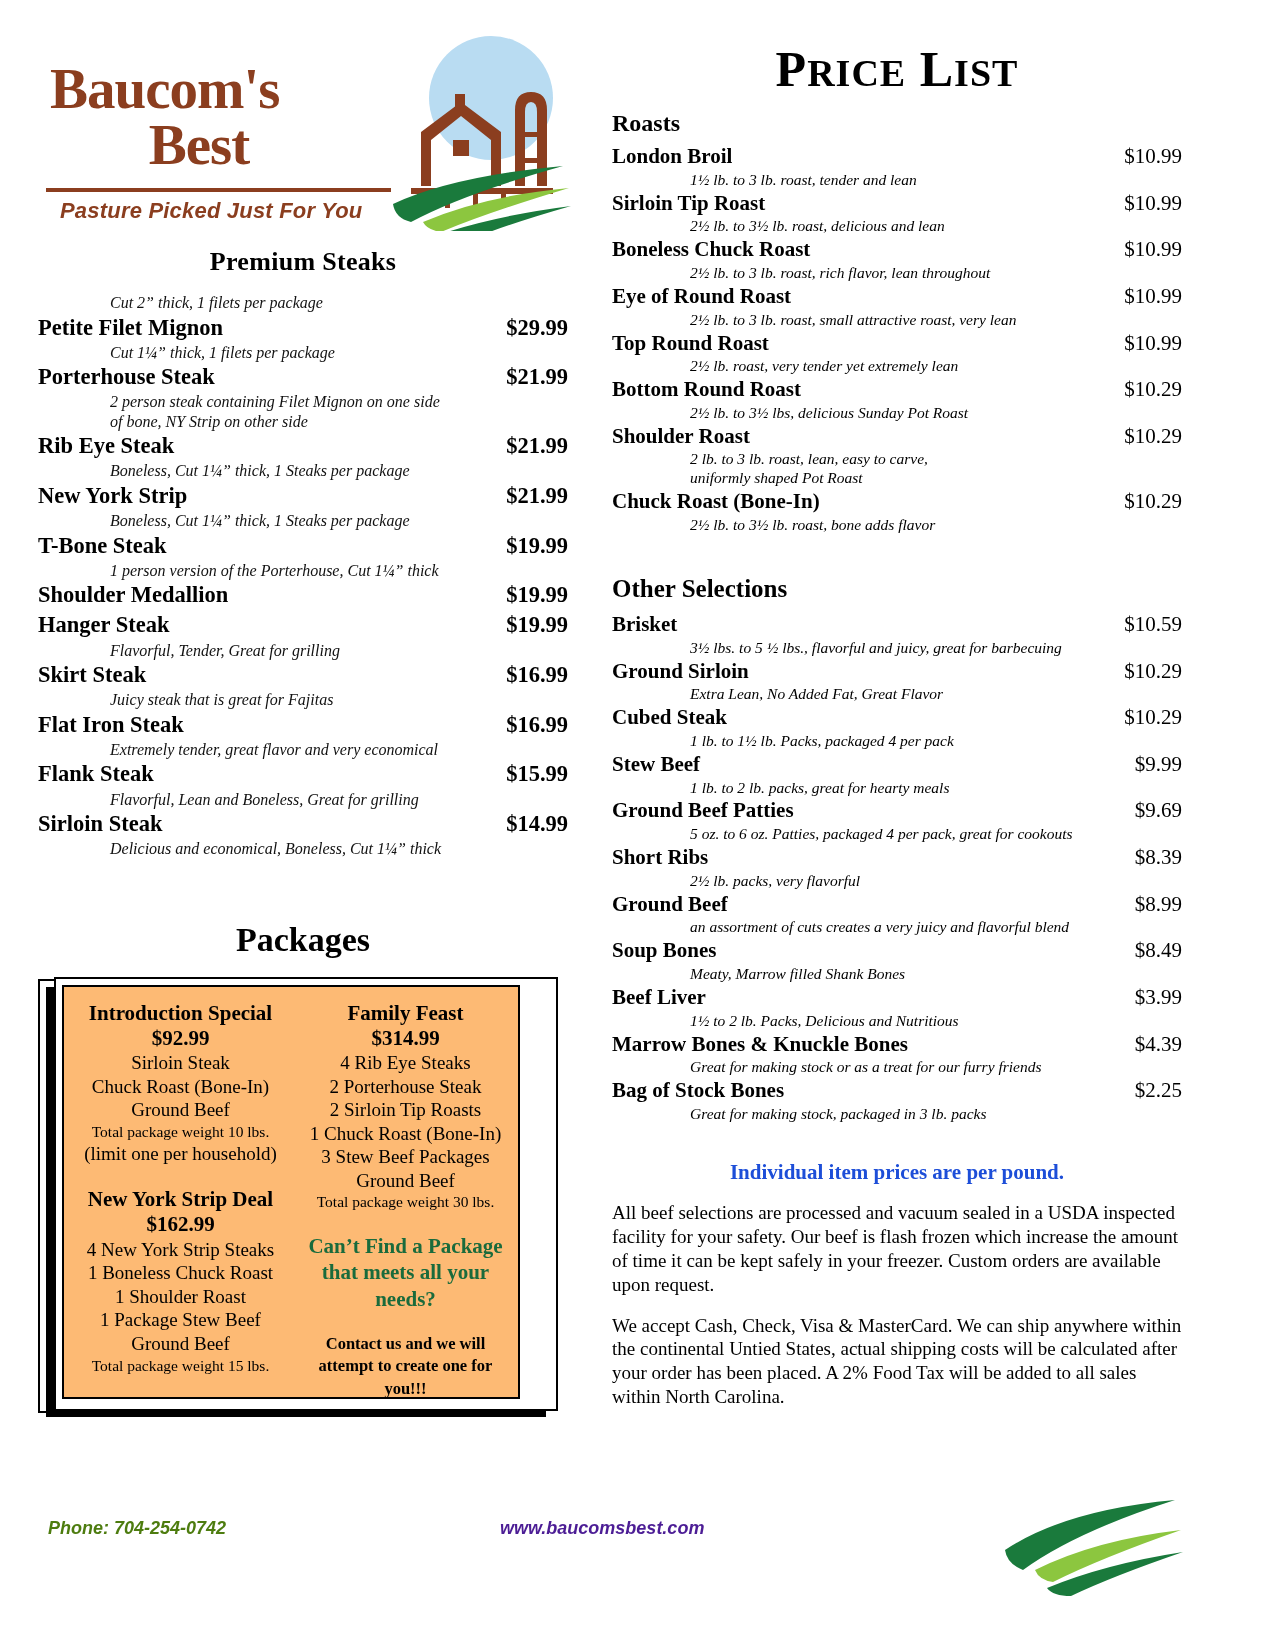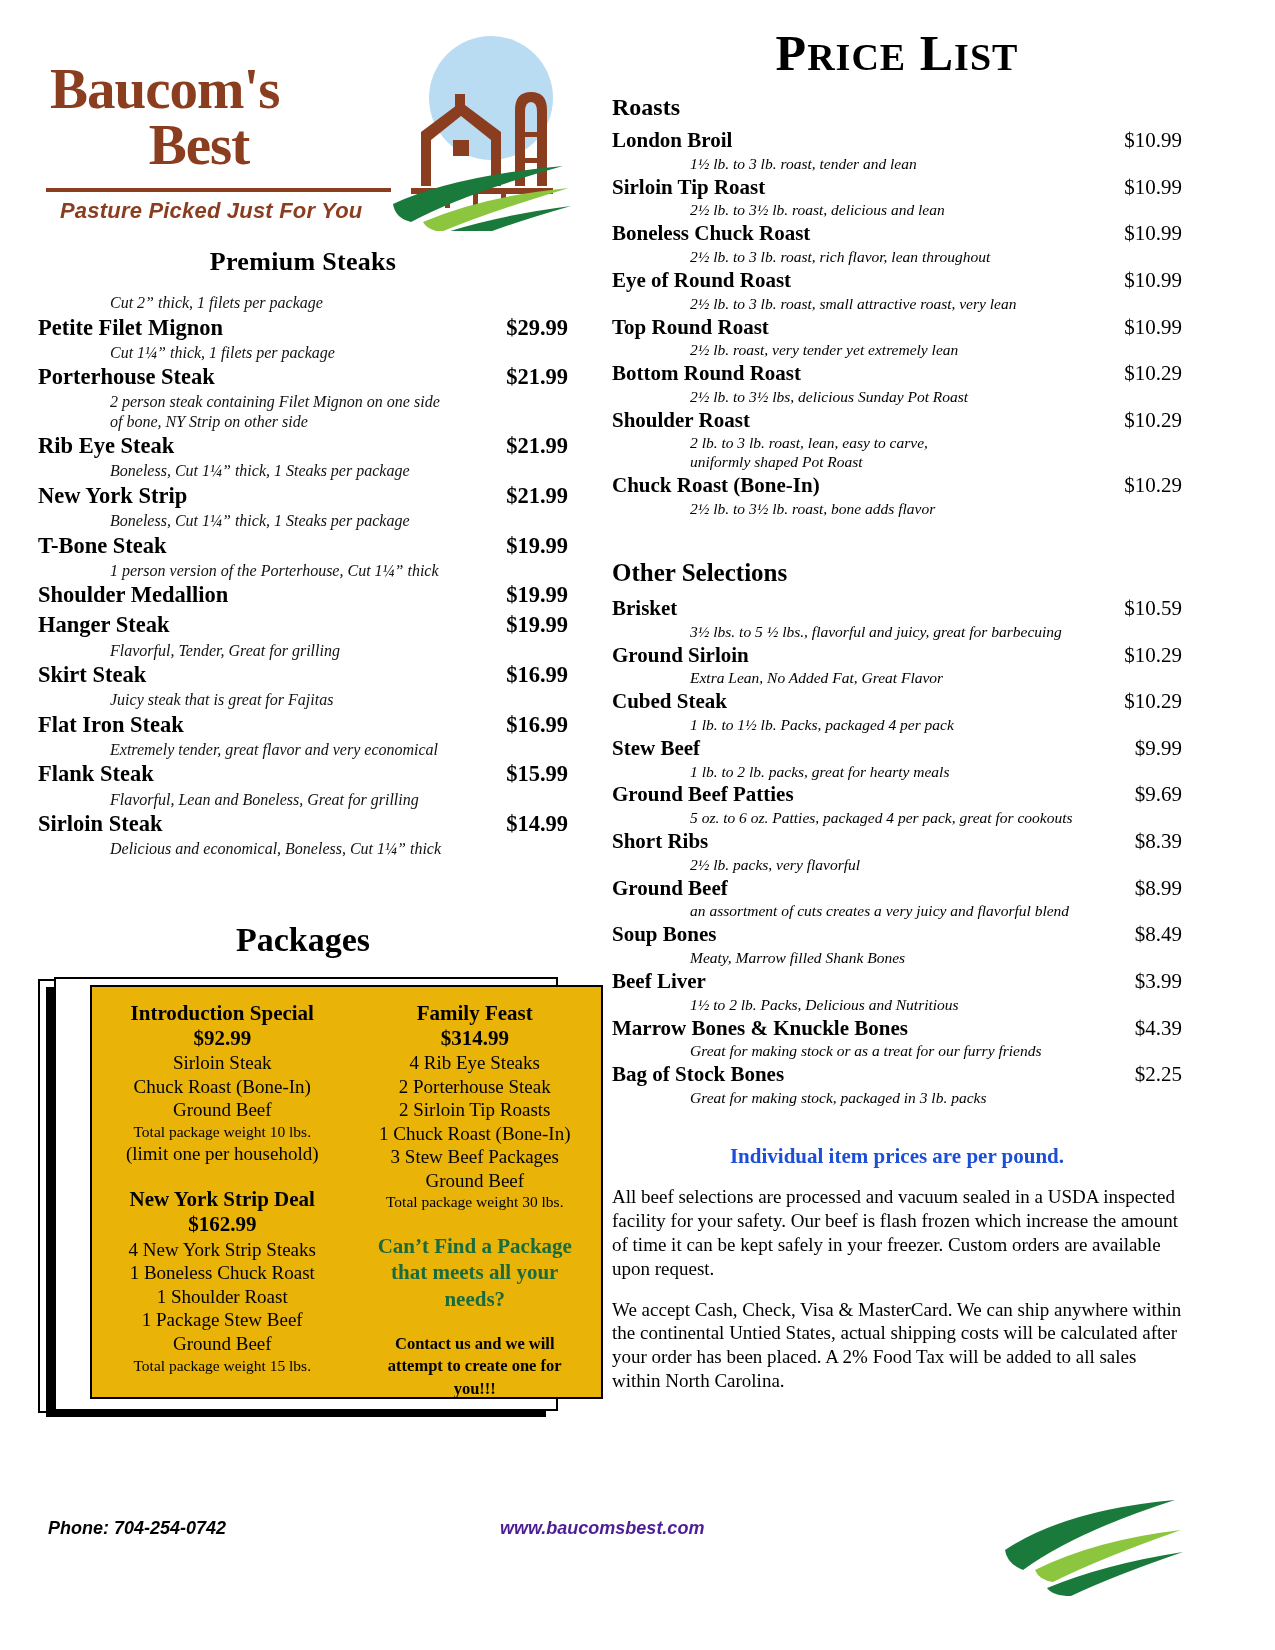--- a/index.html
+++ b/index.html
@@ -59,39 +59,39 @@
   
   .packages-title {
     text-align:center; font-weight:bold; font-size:34px;
     margin:62px 0 12px 0;
   }
   .pkg-frame { position:relative; width:530px; height:447px; }
   .pkg-shadow-a { position:absolute; left:0;  top:8px;  width:500px; height:430px; border:2px solid #000; background:#fff; }
   .pkg-shadow-b { position:absolute; left:8px; top:16px; width:500px; height:430px; background:#000; }
   .pkg-shadow-c { position:absolute; left:16px; top:6px; width:500px; height:430px; border:2px solid #000; background:#fff; }
   .pkg-inner {
-    position:absolute; left:24px; top:14px; width:513px; height:414px;
-    border:2px solid #000; background:#eab308; box-sizing:border-box;margin-left:28px;
+    position:absolute; left:24px; top:14px; width:458px; height:414px;
+    border:2px solid #000; background:#fdba74; box-sizing:border-box;
   }
   .pkg-cols { display:flex; height:100%; }
   .pkg-col { flex:1; text-align:center; padding:14px 6px 0 6px; box-sizing:border-box; }
   .pkg-col.left { padding-left:10px; }
   .pkg-head { font-weight:bold; font-size:21px; line-height:1.18; }
   .pkg-price { font-weight:bold; font-size:21px; line-height:1.22; }
   .pkg-line { font-size:19px; line-height:1.24; }
   .pkg-weight { font-size:15.5px; line-height:1.3; }
   .pkg-gap { height:22px; }
   .pkg-cta {
     color:#1a6b3c; font-weight:bold; font-size:21px; line-height:1.28;
     margin-top:20px;
   }
   .pkg-contact { font-weight:bold; font-size:16.5px; line-height:1.35; margin-top:20px; }
 
   
-  .right-col { position:absolute; left:612px; top:28px; width:570px; }
+  .right-col { position:absolute; left:612px; top:44px; width:570px; }
   .price-list-title {
     text-align:center; font-weight:bold; font-size:50px;
     letter-spacing:1px; margin:0 0 16px 0; line-height:1;
   }
   .price-list-title .sc { font-size:38px; }
   .sub-title { text-align:left; font-weight:bold; font-size:24px; margin:2px 0 6px 0; }
   .sub-title.spaced { margin-top:40px; margin-bottom:8px; font-size:25px; }
 
   .r-item-name { font-weight:bold; font-size:21px; line-height:1.32; }
   .r-item-price { font-weight:normal; font-size:21px; line-height:1.32; white-space:nowrap; }
@@ -104,21 +104,21 @@
     text-align:center; color:#1d4ed8; font-weight:bold;
     font-size:21px; margin:36px 0 16px 0;
   }
   .para { font-size:19px; line-height:1.26; margin-bottom:17px; }
 
   
   .footer { position:absolute; left:0; top:1492px; width:1275px; height:120px; }
   .footer-phone {
     position:absolute; left:48px; top:26px;
     font-family:"Liberation Sans", sans-serif;
-    font-weight:bold; font-style:italic; font-size:18px; color:#000000;
+    font-weight:bold; font-style:italic; font-size:18px; color:#4d7c0f;
   }
   .footer-web {
     position:absolute; left:500px; top:26px;
     font-family:"Liberation Sans", sans-serif;
     font-weight:bold; font-style:italic; font-size:18px; color:#4c1d95;
   }
   .footer-mark { position:absolute; left:995px; top:0px; width:190px; height:110px; }
 </style>
 </head>
 <body>

